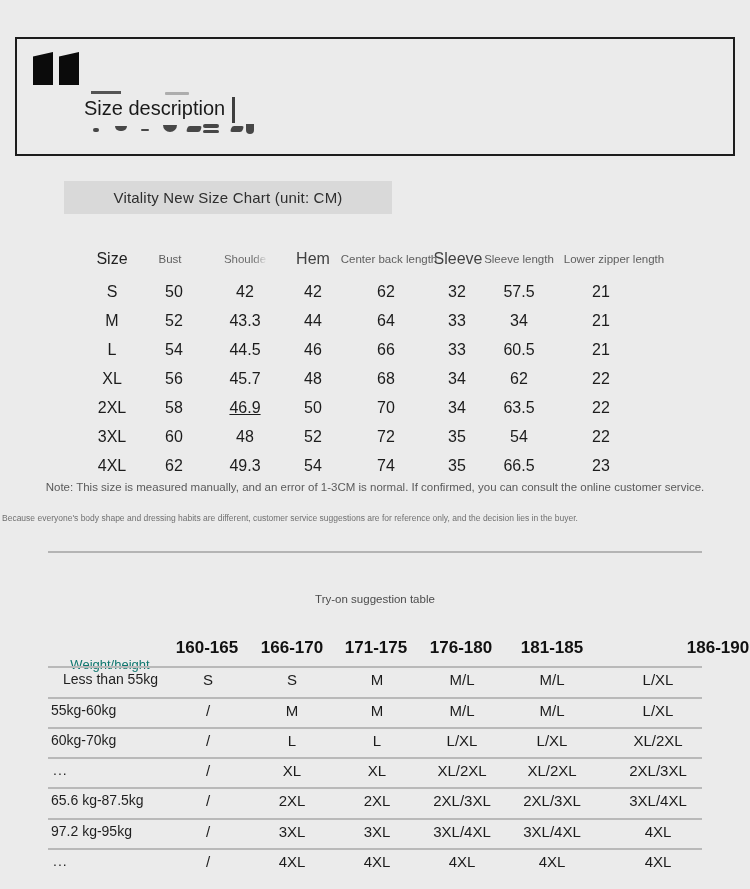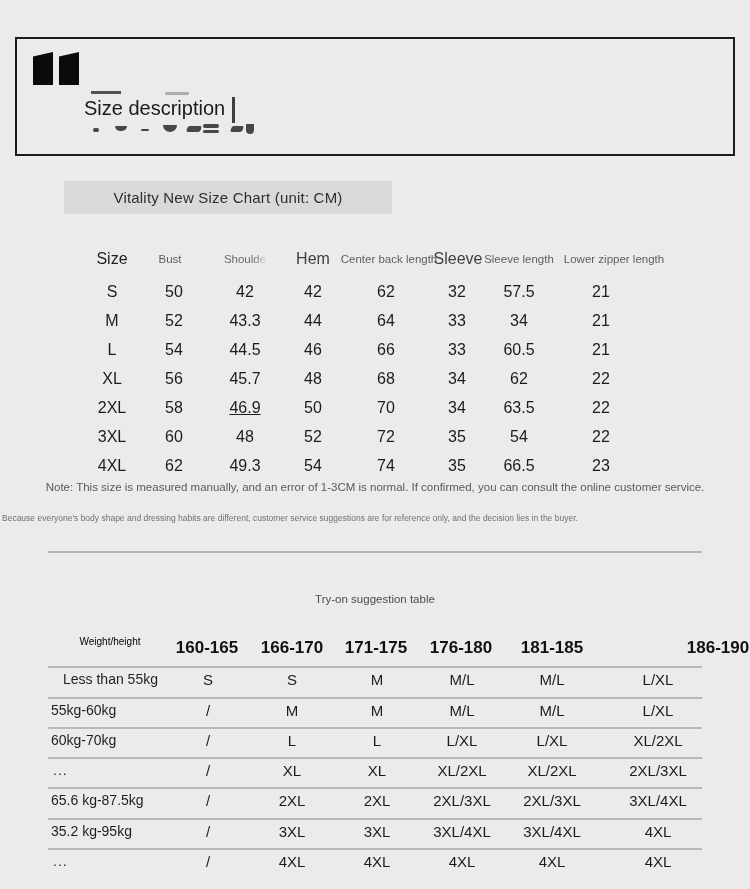--- a/index.html
+++ b/index.html
@@ -223,24 +223,24 @@
     top: 5px;
     text-align: center;
   }
   .to-head .to-cell {
     font-size: 17px;
     font-weight: bold;
     color: #111;
     top: 2px;
   }
   .to-head .to-cell.label {
-    font-size: 10px;
+    font-size: 13px;
     font-weight: normal;
-    color: #000000;
-    top: 0;
+    color: #0f766e;
+    top: 21px;
   }
   .to-row .to-cell.rowlabel {
     font-size: 14px;
     color: #1f1f1f;
     transform: none;
   }
   .to-row .to-cell.dots {
     font-size: 14px;
     color: #1f1f1f;
     transform: none;
@@ -429,21 +429,21 @@
     <span class="to-cell" style="left:208px;">/</span>
     <span class="to-cell" style="left:292px;">2XL</span>
     <span class="to-cell" style="left:377px;">2XL</span>
     <span class="to-cell" style="left:462px;">2XL/3XL</span>
     <span class="to-cell" style="left:552px;">2XL/3XL</span>
     <span class="to-cell" style="left:658px;">3XL/4XL</span>
   </div>
 
   <div class="to-row">
     <span class="to-line"></span>
-    <span class="to-cell rowlabel" style="left:51px;">35.2 kg-95kg</span>
+    <span class="to-cell rowlabel" style="left:51px;">97.2 kg-95kg</span>
     <span class="to-cell" style="left:208px;">/</span>
     <span class="to-cell" style="left:292px;">3XL</span>
     <span class="to-cell" style="left:377px;">3XL</span>
     <span class="to-cell" style="left:462px;">3XL/4XL</span>
     <span class="to-cell" style="left:552px;">3XL/4XL</span>
     <span class="to-cell" style="left:658px;">4XL</span>
   </div>
 
   <div class="to-row">
     <span class="to-line"></span>

